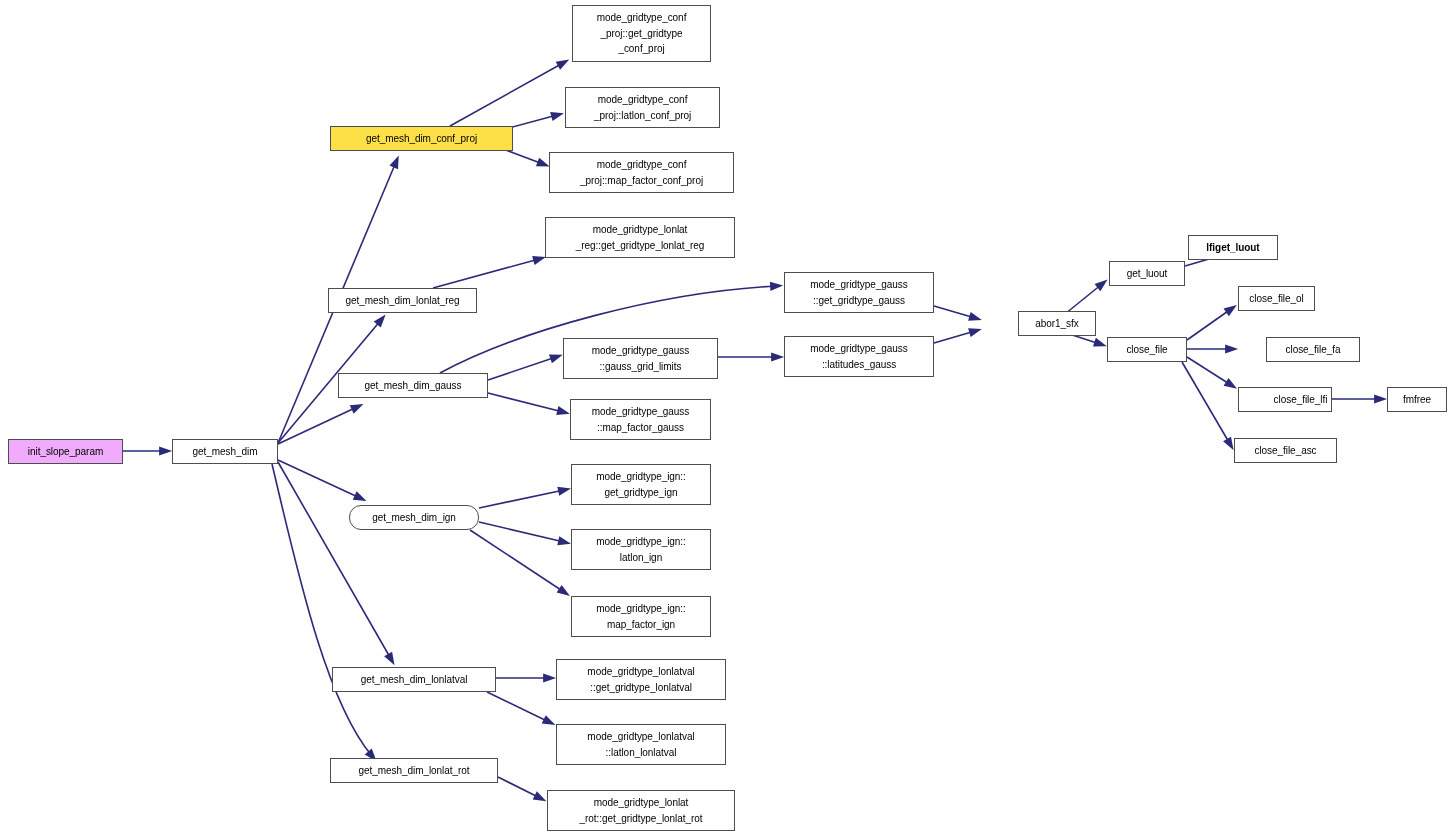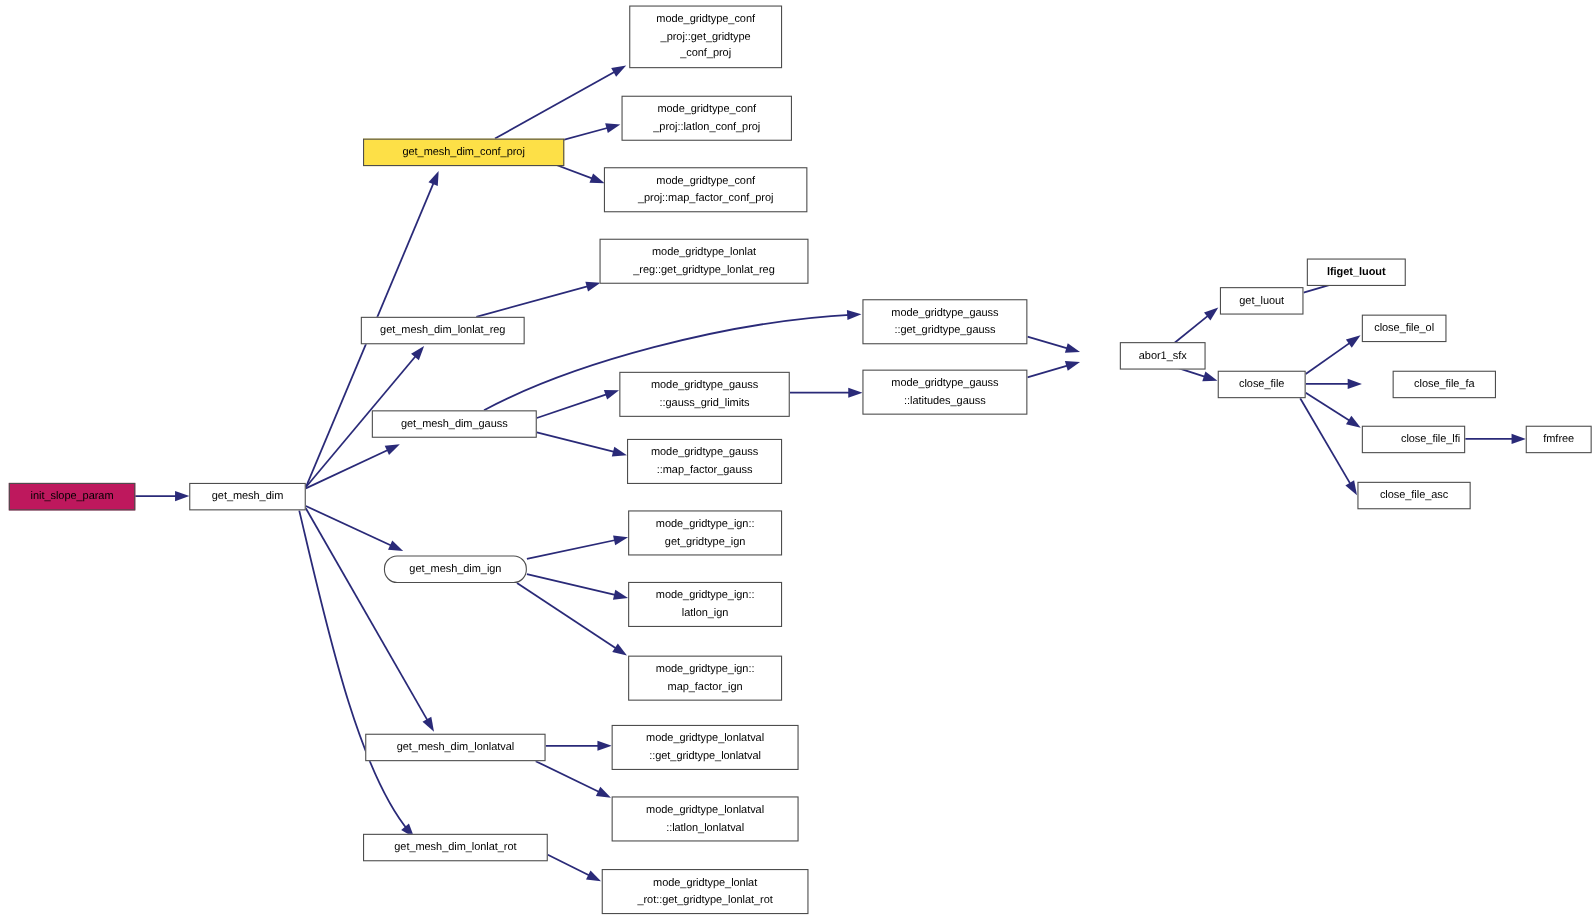--- a/index.html
+++ b/index.html
@@ -121,21 +121,21 @@
         <polygon class="edge-head" fill="#2a2a78" points="569.9686406589626,595.9367281699627 556.5838465123412,592.6190052079645 561.6492869548109,584.9390759684601"></polygon>
         <path class="edge-path" d="M496,678 L549,678" stroke="#2a2a78"></path>
         <polygon class="edge-head" fill="#2a2a78" points="556.15,678 543.15,682.6 543.15,673.4"></polygon>
         <path class="edge-path" d="M487,692 L549,722" stroke="#2a2a78"></path>
         <polygon class="edge-head" fill="#2a2a78" points="555.4361800413773,725.1141750873992 541.7305092805465,723.5927977523147 545.7375597426545,715.3112793773957"></polygon>
         <path class="edge-path" d="M498,777 L540,798" stroke="#2a2a78"></path>
         <polygon class="edge-head" fill="#2a2a78" points="546.395045309388,801.1977954110409 532.7103672796212,799.4979168207825 536.8250131231983,791.2693270520596"></polygon>
       </g>
   </svg>
   <div id="nodes-layer">
-      <div class="node-box highlight" style="left: 8px; top: 439px; width: 115px; height: 25px; border-color: rgb(77, 77, 77); background: #be185d;"><span class="node-label">init_slope_param</span></div>
+      <div class="node-box highlight" style="left: 8px; top: 439px; width: 115px; height: 25px; border-color: rgb(77, 77, 77); background: #f0abfc;"><span class="node-label">init_slope_param</span></div>
       <div class="node-box" style="left: 172px; top: 439px; width: 106px; height: 25px; border-color: rgb(77, 77, 77); background: rgb(255, 255, 255);"><span class="node-label">get_mesh_dim</span></div>
       <div class="node-box" style="left: 330px; top: 126px; width: 183px; height: 25px; border-color: rgb(77, 77, 77); background: #fde047;"><span class="node-label">get_mesh_dim_conf_proj</span></div>
       <div class="node-box" style="left: 328px; top: 288px; width: 149px; height: 25px; border-color: rgb(77, 77, 77); background: rgb(255, 255, 255);"><span class="node-label">get_mesh_dim_lonlat_reg</span></div>
       <div class="node-box" style="left: 338px; top: 373px; width: 150px; height: 25px; border-color: rgb(77, 77, 77); background: rgb(255, 255, 255);"><span class="node-label">get_mesh_dim_gauss</span></div>
       <div class="node-box" style="left: 349px; top: 505px; width: 130px; height: 25px; border-color: rgb(77, 77, 77); background: rgb(255, 255, 255); border-radius: 12px;"><span class="node-label">get_mesh_dim_ign</span></div>
       <div class="node-box" style="left: 332px; top: 667px; width: 164px; height: 25px; border-color: rgb(77, 77, 77); background: rgb(255, 255, 255);"><span class="node-label">get_mesh_dim_lonlatval</span></div>
       <div class="node-box" style="left: 330px; top: 758px; width: 168px; height: 25px; border-color: rgb(77, 77, 77); background: rgb(255, 255, 255);"><span class="node-label">get_mesh_dim_lonlat_rot</span></div>
       <div class="node-box" style="left: 572px; top: 5px; width: 139px; height: 57px; border-color: rgb(77, 77, 77); background: rgb(255, 255, 255);"><span class="node-label">mode_gridtype_conf
 _proj::get_gridtype
 _conf_proj</span></div>

